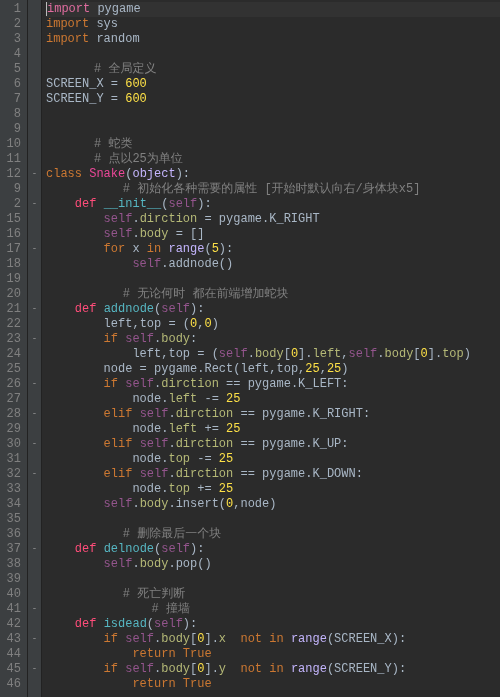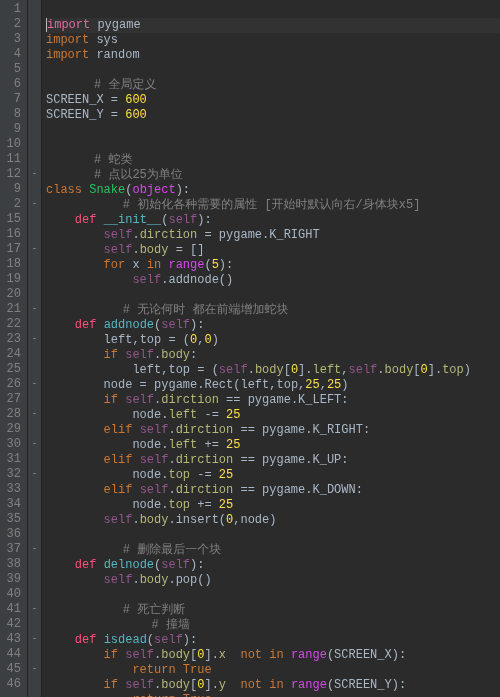--- a/index.html
+++ b/index.html
@@ -33,32 +33,32 @@
   }
   .fold div {
     height: 15px;
     text-align: center;
     color: #999;
     font-size: 9px;
     line-height: 15px;
   }
   .code {
     flex: 1;
-    padding-top: 18px;
+    padding-top: 2px;
     padding-left: 4px;
     overflow: hidden;
   }
   .code div.line { height: 15px; white-space: pre; }
   .kw { color: #cc7832; }
   .num { color: #fde047; }
   .cmt { color: #808080; margin-left: 48px; }
-  .cls { color: #22c55e; }
+  .cls { color: #ec4899; }
   .fn  { color: #56b6c2; }
   .self{ color: #94558d; }
-  .builtin { color: #d946ef; }
+  .builtin { color: #c4b5fd; }
   .op  { color: #a9b7c6; }
   .id  { color: #a9b7c6; }
   .caret { border-left: 1px solid #bbb; }
   .caret-line { background: #323232; }
   .magenta { color: #e06c9f; }
   .highlight-def { color: #ff4d7a; }
   .attr { color: #b5b977; text-align: right; }
 </style>
 </head>
 <body>

